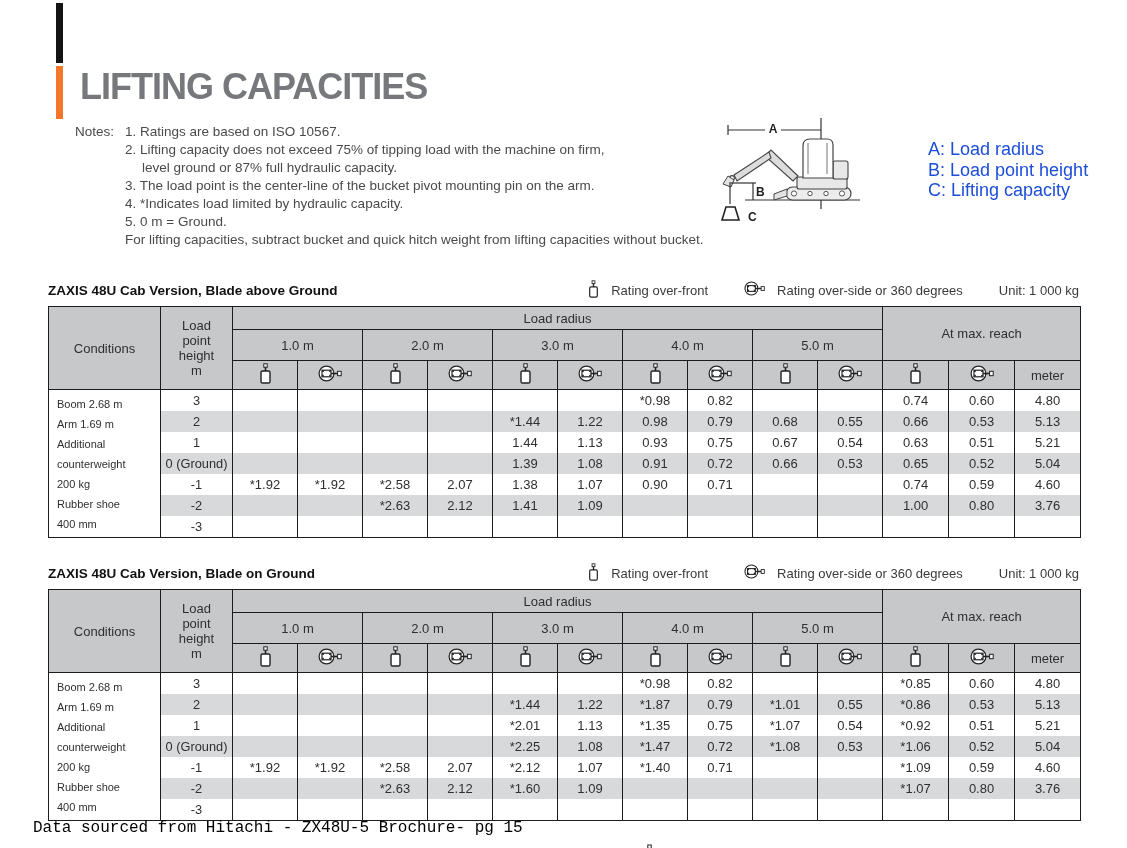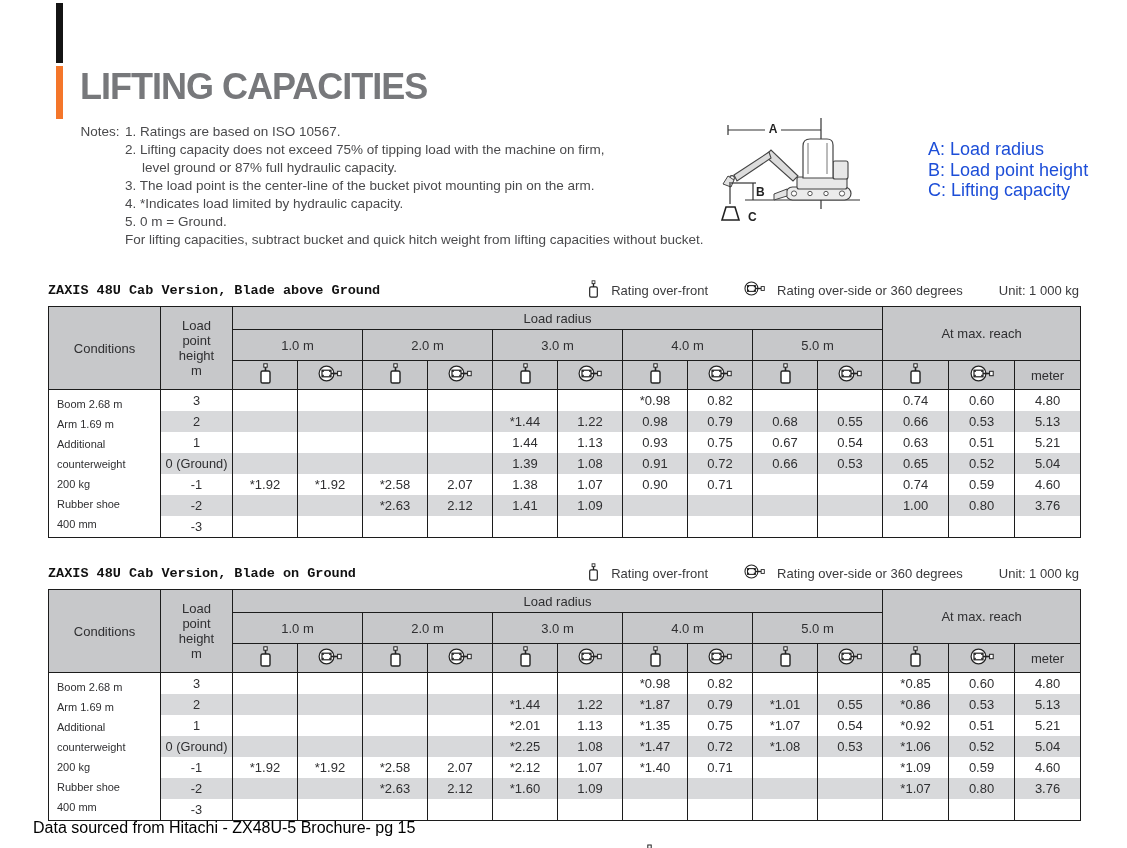--- a/index.html
+++ b/index.html
@@ -12,51 +12,51 @@
   
   .bar-black{position:absolute;left:56px;top:3px;width:7px;height:60px;background:#141414;}
   .bar-orange{position:absolute;left:56px;top:66px;width:7px;height:53px;background:#f4762a;}
   
   .page-title{
     position:absolute;left:80px;top:66px;margin:0;
     font-size:36px;font-weight:bold;letter-spacing:-1px;color:#77787b;
   }
   
   .notes{position:absolute;left:75px;top:123px;display:flex;font-size:13.5px;color:#4a4a4c;line-height:18px;}
-  .notes-label{width:50px;flex:none;text-align:center;}
+  .notes-label{width:50px;flex:none;}
   .note{white-space:pre-line;padding-left:17px;text-indent:-17px;}
   .footnote{position:absolute;left:125px;top:232px;font-size:13.5px;color:#4a4a4c;}
   
   .diagram{position:absolute;left:710px;top:112px;}
   .diagram-legend{position:absolute;left:928px;top:139px;font-size:18px;color:#1d4ed8;line-height:20.5px;}
   
   .tsection{position:absolute;left:48px;width:1031px;}
   .s1{top:281px;} .s2{top:564px;}
   .section-head{display:flex;align-items:center;margin-bottom:7px;height:18px;}
-  .table-title{font-size:13.5px;font-weight:bold;color:#111;margin:0;font-family:Liberation Mono, monospace;}
+  .table-title{font-size:13.5px;font-weight:bold;color:#111;margin:0;}
   .legend{margin-left:auto;display:flex;align-items:center;font-size:13px;color:#3a3a3c;gap:12px;}
   .legend .gap{width:12px;}
   table{border-collapse:collapse;table-layout:fixed;width:1031px;border:1px solid #1c1c1c;font-size:13px;}
   thead th{
     background:#c7c8ca;border:1px solid #1c1c1c;font-weight:normal;
     text-align:center;vertical-align:middle;color:#2f2f31;padding:0;
   }
   th.lr-h{height:22px;}
   th.radius-h{height:30px;margin-left:10px;}
   th.icon-h{height:28px;}
   tbody td{
     border-left:1px solid #1c1c1c;border-right:1px solid #1c1c1c;
     border-top:none;border-bottom:none;height:21px;padding:0;
     text-align:center;vertical-align:middle;color:#2f2f31;
   }
   tr.stripe td{background:#d8d9db;}
   td.cond-cell{background:#ffffff !important;text-align:left;padding-left:8px;line-height:20px;font-size:11px;vertical-align:middle;}
   td.lph-cell{font-size:12.8px;}
   
-  .source-note{position:absolute;left:33px;top:819px;font-family:Liberation Sans, sans-serif;font-size:16px;color:#000;}
+  .source-note{position:absolute;left:33px;top:819px;font-family:Liberation Mono, monospace;font-size:16px;color:#000;}
   .cut-icon{position:absolute;}
   svg text{font-family:"Liberation Sans", sans-serif;}
 </style>
 </head>
 <body>
 
 <div class="bar-black"></div>
 <div class="bar-orange"></div>
 
 <h1 class="page-title">LIFTING CAPACITIES</h1>

